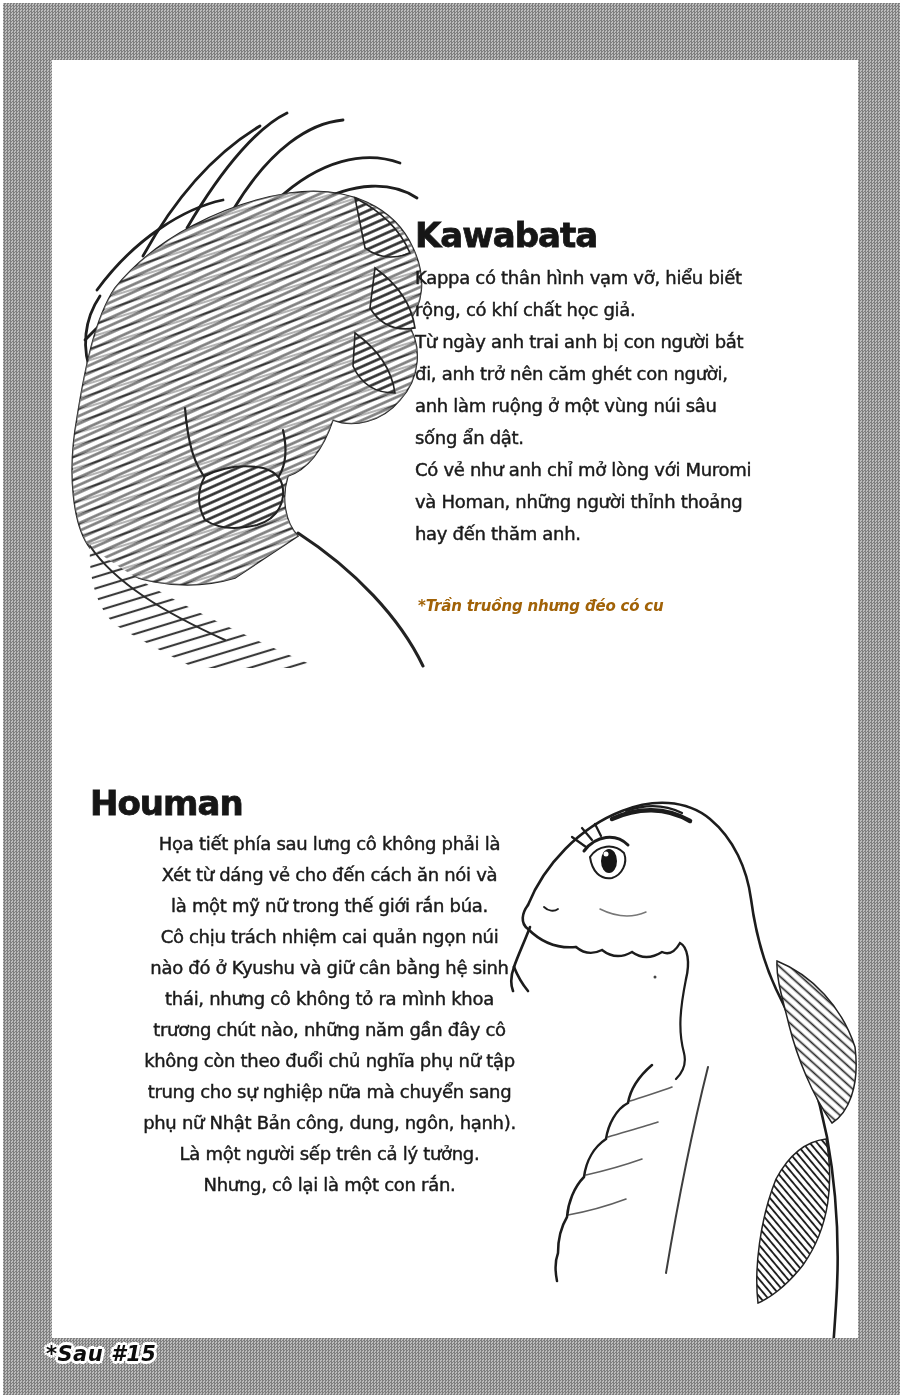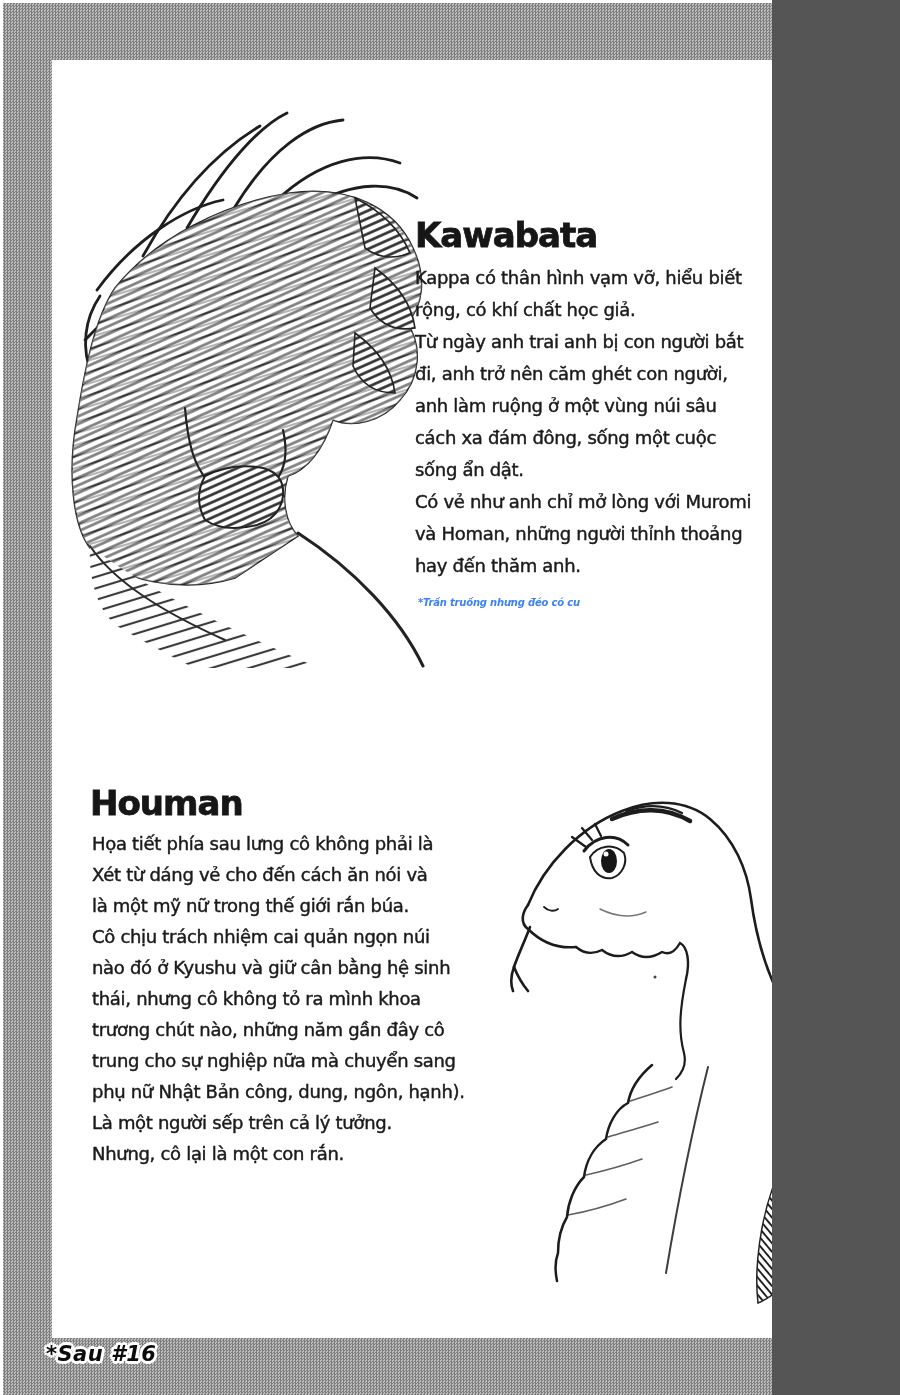--- a/index.html
+++ b/index.html
@@ -1,18 +1,18 @@
 <!DOCTYPE html>
 <html><head>
 <meta charset="utf-8">
 <style>
   html,body{margin:0;padding:0;background:#555;}
   .screen{
     position:relative;
-    width:772px;height:1395px;
+    width:900px;height:1395px;
     overflow:hidden;
     background-color:#9b9b9b;
     background-image:repeating-conic-gradient(#7f7f7f 0% 25%, #bcbcbc 0% 50%);
     background-size:3px 3px;
     box-shadow:inset 3px 3px 0 #ffffff;
     font-family:"DejaVu Sans",sans-serif;
   }
   .page{
     position:absolute;left:52px;top:60px;width:806px;height:1278px;
     background:#ffffff;overflow:hidden;
@@ -30,24 +30,24 @@
   .h-title{left:38px;top:723px;}
   .char-body{position:absolute;color:#1b1b1b;}
   .char-body .tline{
     font-size:18px;letter-spacing:-0.3px;
     -webkit-text-stroke:0.45px #1b1b1b;
     white-space:nowrap;
   }
   .k-body{left:363px;top:202px;width:442px;}
   .k-body .tline{line-height:32px;}
   .h-body{left:40px;top:768px;width:475px;}
-  .h-body .tline{line-height:31px;}
+  .h-body .tline{line-height:31px;text-align:center;}
   .k-foot{
     position:absolute;left:366px;top:537px;
-    font-style:italic;font-weight:700;font-size:10px;color:#3b82f6;
+    font-style:italic;font-weight:700;font-size:15px;color:#a16207;
     letter-spacing:-0.2px;white-space:nowrap;
   }
   .footer-label{
     position:absolute;left:46px;top:1342px;
     font-style:italic;font-weight:700;font-size:21px;color:#0c0c0c;
     letter-spacing:0.5px;white-space:nowrap;
     text-shadow:-2px -2px 0 #fff,2px -2px 0 #fff,-2px 2px 0 #fff,2px 2px 0 #fff,
                  0 -3px 0 #fff,0 3px 0 #fff,-3px 0 0 #fff,3px 0 0 #fff;
   }
 </style>
@@ -111,37 +111,37 @@
       <path d="M 35,468 C 60,505 110,535 170,562" fill="none" stroke="#2a2a2a" stroke-width="2" stroke-linecap="round"></path>
     </svg>
 
     <div class="char-title k-title">Kawabata</div>
     <div class="char-body k-body">
       <div class="tline">Kappa có thân hình vạm vỡ, hiểu biết</div>
       <div class="tline">rộng, có khí chất học giả.</div>
       <div class="tline">Từ ngày anh trai anh bị con người bắt</div>
       <div class="tline">đi, anh trở nên căm ghét con người,</div>
       <div class="tline">anh làm ruộng ở một vùng núi sâu</div>
-      <div class="tline">cách xa đám đông, sống một cuộc</div>
       <div class="tline">sống ẩn dật.</div>
       <div class="tline">Có vẻ như anh chỉ mở lòng với Muromi</div>
       <div class="tline">và Homan, những người thỉnh thoảng</div>
       <div class="tline">hay đến thăm anh.</div>
     </div>
     <div class="k-foot">*Trần truồng nhưng đéo có cu</div>
 
     <div class="char-title h-title">Houman</div>
     <div class="char-body h-body">
       <div class="tline">Họa tiết phía sau lưng cô không phải là</div>
       <div class="tline">Xét từ dáng vẻ cho đến cách ăn nói và</div>
       <div class="tline">là một mỹ nữ trong thế giới rắn búa.</div>
       <div class="tline">Cô chịu trách nhiệm cai quản ngọn núi</div>
       <div class="tline">nào đó ở Kyushu và giữ cân bằng hệ sinh</div>
       <div class="tline">thái, nhưng cô không tỏ ra mình khoa</div>
       <div class="tline">trương chút nào, những năm gần đây cô</div>
+      <div class="tline">không còn theo đuổi chủ nghĩa phụ nữ tập</div>
       <div class="tline">trung cho sự nghiệp nữa mà chuyển sang</div>
       <div class="tline">phụ nữ Nhật Bản công, dung, ngôn, hạnh).</div>
       <div class="tline">Là một người sếp trên cả lý tưởng.</div>
       <div class="tline">Nhưng, cô lại là một con rắn.</div>
     </div>
 
     <svg class="sketch snake" width="365" height="550" viewBox="0 0 365 550" aria-label="Ink sketch of Houman the snake: head with long eyelashes and forked tongue, curving neck with belly scales and hatched patches">
       <defs>
         <pattern id="sh1" width="7" height="7" patternUnits="userSpaceOnUse" patternTransform="rotate(42)">
           <rect width="7" height="7" fill="#ffffff"></rect>
@@ -202,14 +202,14 @@
       <circle cx="155" cy="182" r="1.5" fill="#444444"></circle>
 
       <path d="M 277,166 C 312,180 342,212 355,252 C 360,292 348,318 332,328
                C 312,300 297,262 289,230 C 283,205 276,184 277,166 Z" fill="url(#sh1)" stroke="#222222" stroke-width="1.5"></path>
       <path d="M 326,344 C 334,386 330,432 303,470 C 286,492 268,504 258,508
                C 254,474 260,424 276,384 C 290,358 308,346 326,344 Z" fill="url(#sh2)" stroke="#222222" stroke-width="1.5"></path>
     </svg>
 
   </div>
 
-  <div class="footer-label">*Sau #16</div>
+  <div class="footer-label">*Sau #15</div>
 </div>
 
 </body></html>

